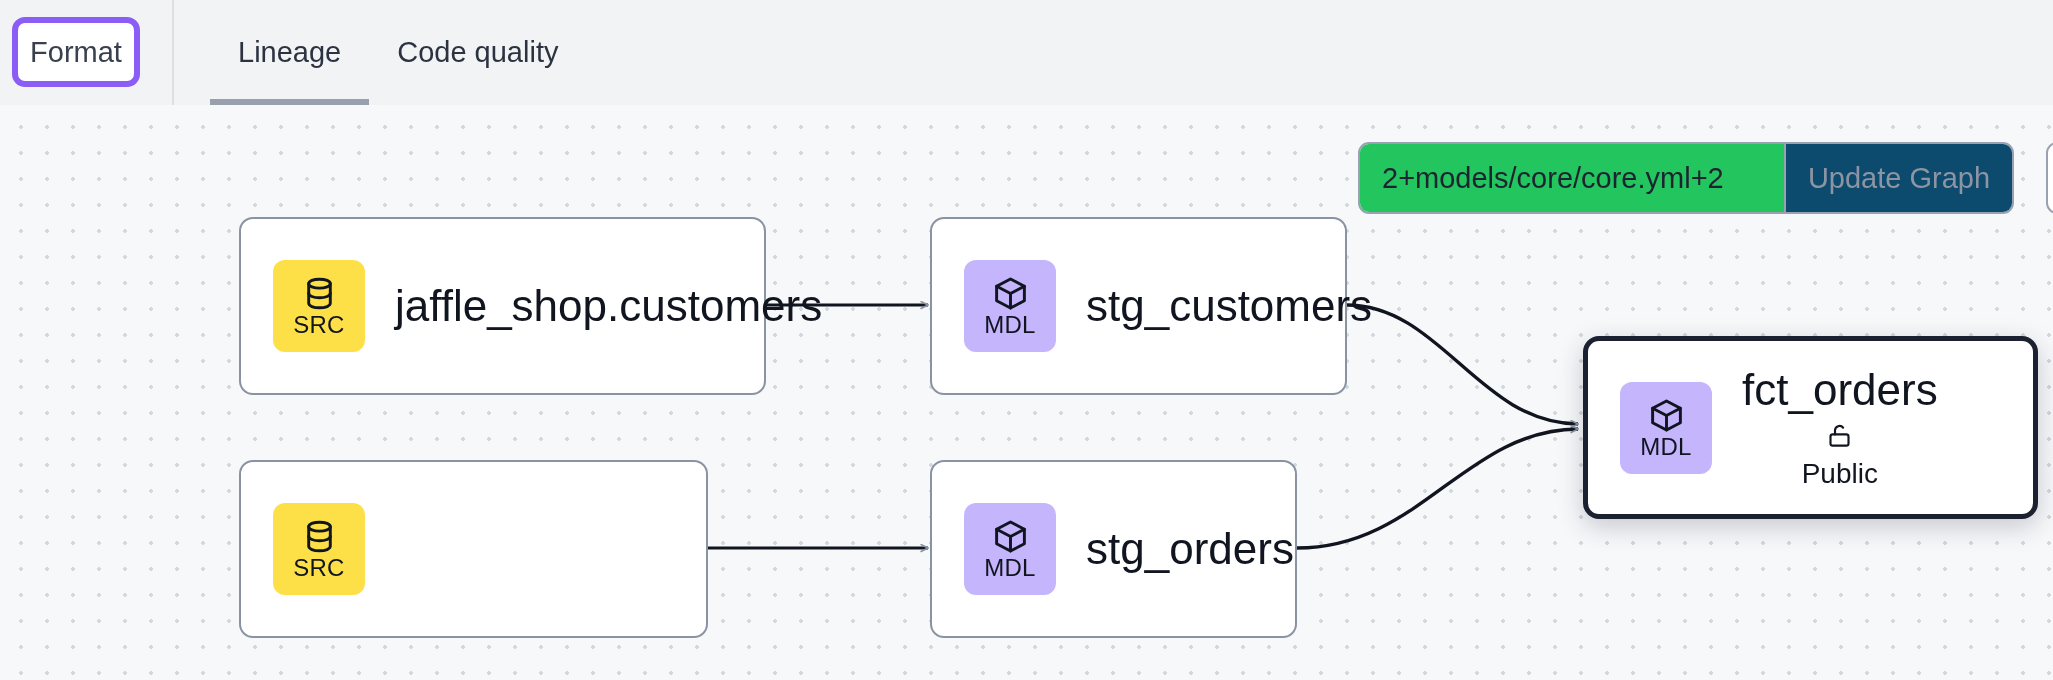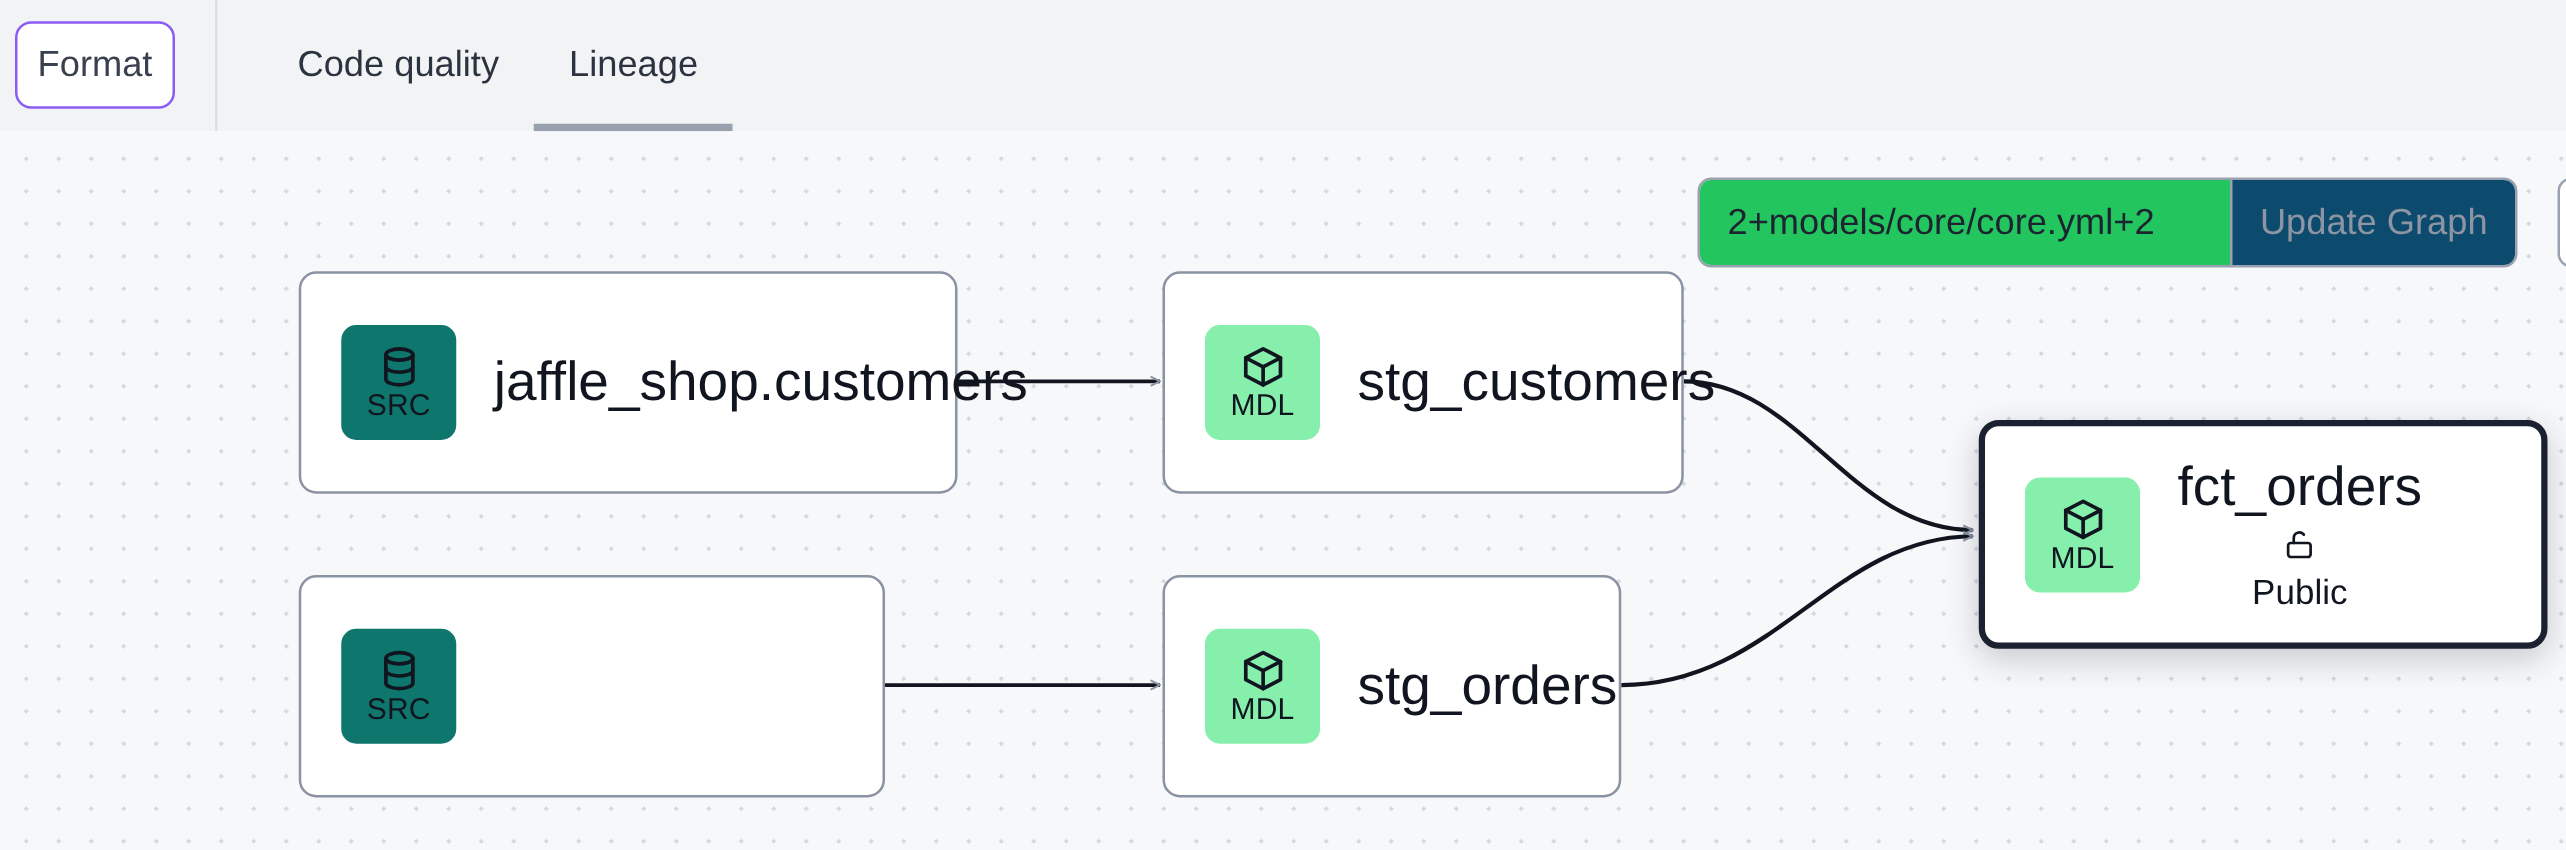--- a/index.html
+++ b/index.html
@@ -15,21 +15,21 @@
   .header{
     position:absolute;left:0;top:0;width:2053px;height:105px;
     background:#f2f3f5;
     box-sizing:border-box;
   }
   .header-inner{position:relative;width:100%;height:100%;}
   .format-btn{
     position:absolute;left:12px;top:17px;
     width:128px;height:70px;
     background:#ffffff;
-    border:2px solid #8b5cf6;
+    border:6px solid #8b5cf6;
     border-radius:13px;
     display:flex;align-items:center;justify-content:center;
     font-size:29px;color:#39414f;
     cursor:pointer;
     box-sizing:border-box;
   }
   .hdr-divider{
     position:absolute;left:172px;top:0;width:2px;height:105px;
     background:#dcdfe4;
   }
@@ -82,22 +82,22 @@
   }
   .badge{
     flex:0 0 auto;
     width:92px;height:92px;
     border-radius:12px;
     display:flex;flex-direction:column;
     align-items:center;justify-content:center;
     gap:1px;
     margin-left:32px;
   }
-  .badge.src{background:#0f766e;}
-  .badge.mdl{background:#86efac;}
+  .badge.src{background:#fde047;}
+  .badge.mdl{background:#c4b5fd;}
   .badge svg{display:block;}
   .badge-label{
     font-size:24px;font-weight:400;color:#10151f;
     letter-spacing:0.2px;line-height:1;
   }
   .node-body{
     margin-left:30px;
     display:flex;flex-direction:column;justify-content:center;gap:6px;
     min-width:0;
   }
@@ -158,26 +158,26 @@
 
 <div class="app">
 
   <div class="header">
     <div class="header-inner">
       <div class="format-btn">
         <span>Format</span>
       </div>
       <div class="hdr-divider"></div>
       <div class="tabs">
+        <div class="tab active">
+          <span>Lineage</span>
+          <span class="tab-underline"></span>
+        </div>
         <div class="tab">
           <span>Code quality</span>
-          <span class="tab-underline"></span>
-        </div>
-        <div class="tab active">
-          <span>Lineage</span>
           <span class="tab-underline"></span>
         </div>
       </div>
     </div>
   </div>
 
   <div class="canvas">
 
     <svg class="edges" viewBox="0 0 2053 575">
       <defs>

